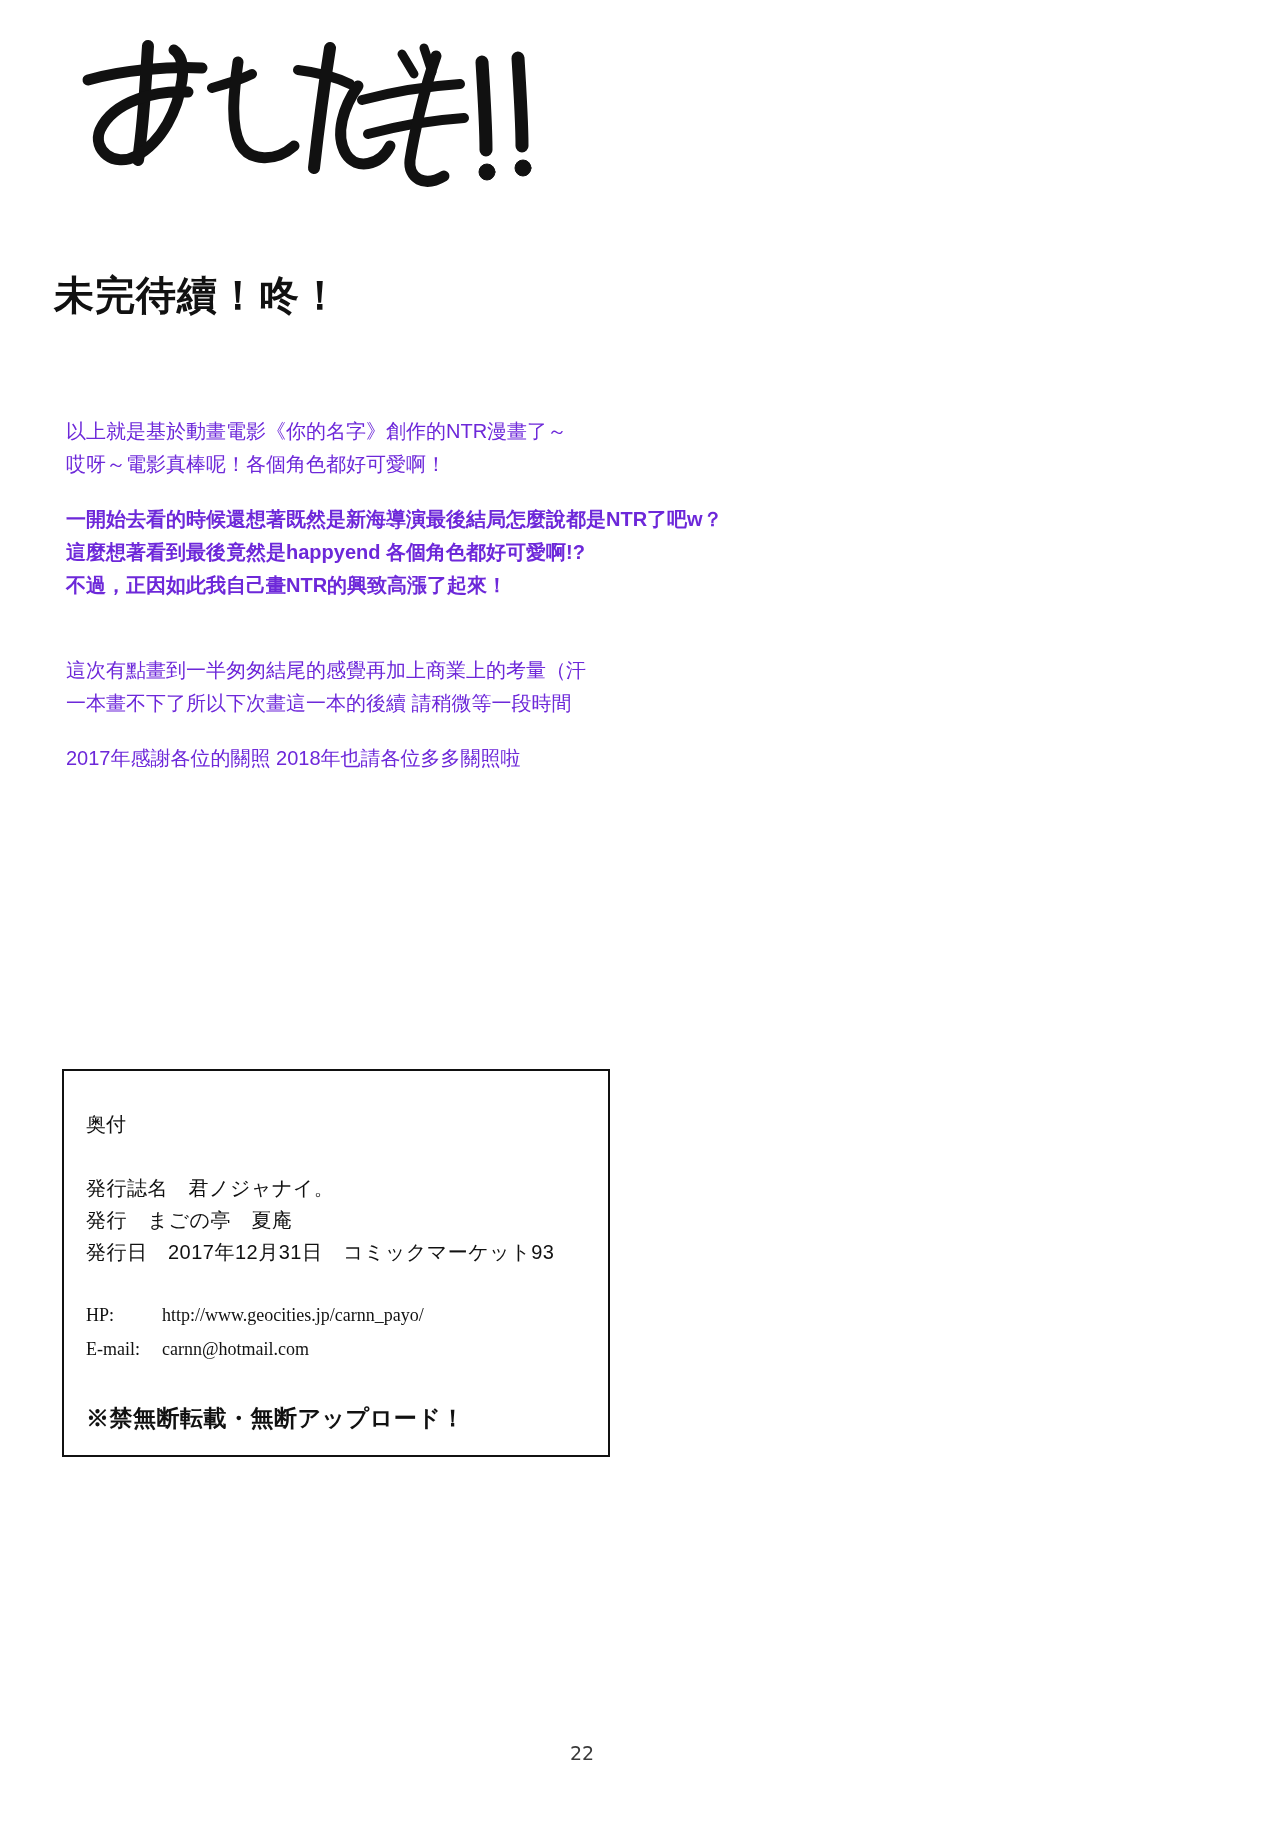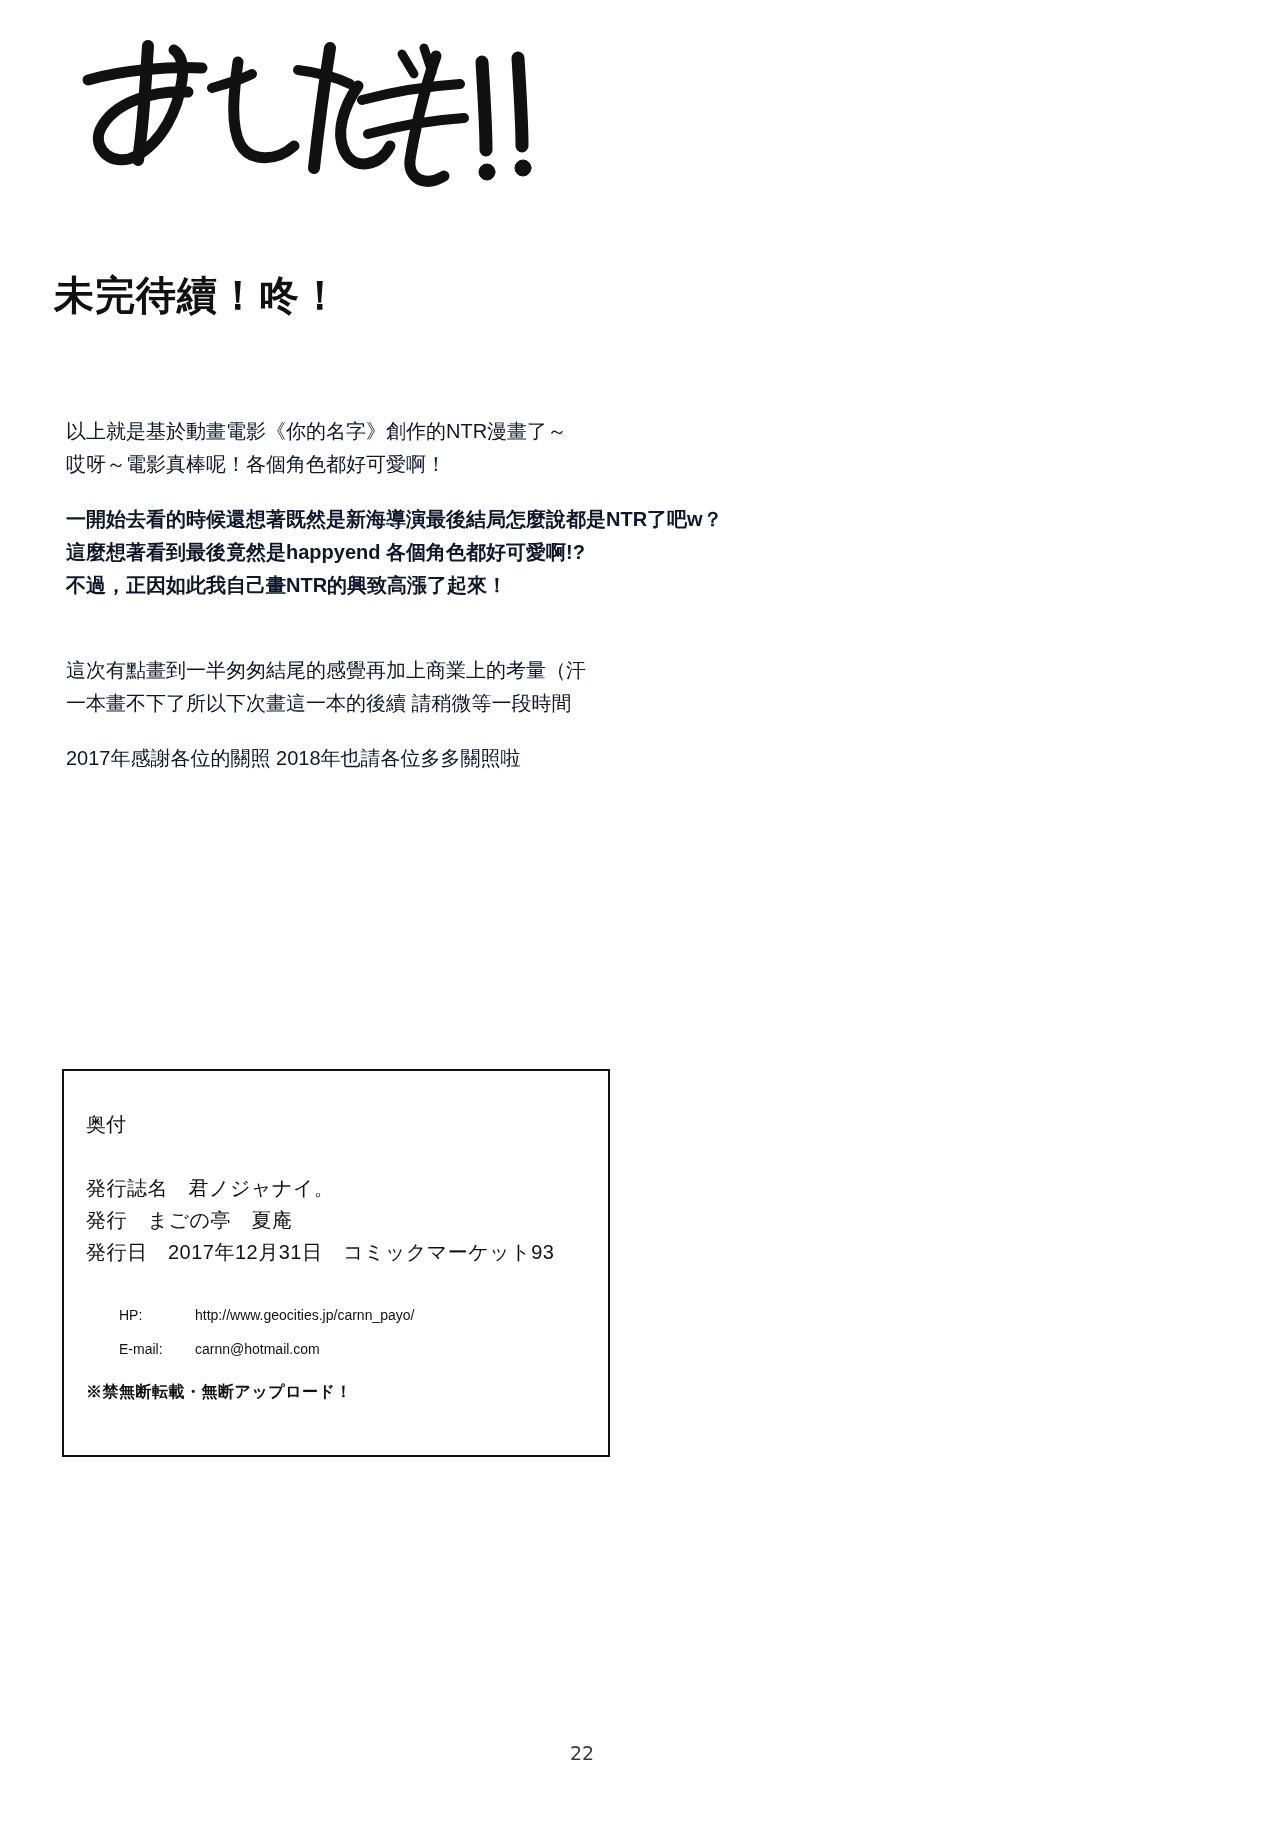--- a/index.html
+++ b/index.html
@@ -43,21 +43,21 @@
   }
 
   
   .body-text {
     position: absolute;
     left: 66px;
     top: 415px;
     width: 800px;
     font-size: 20px;
     line-height: 33px;
-    color: #0f172a;
+    color: #6d28d9;
   }
   .para {
     margin: 0 0 22px 0;
   }
   .para:last-child { margin-bottom: 16px; }
   .gap-big { margin-bottom: 52px; font-weight: bold; }
   .line { display: block; white-space: nowrap; }
 
   
   .colophon {
@@ -79,31 +79,30 @@
     margin-bottom: 34px;
   }
   .colo-block {
     line-height: 32px;
     letter-spacing: 0.5px;
   }
   .colo-block .line { white-space: nowrap; }
   .colo-contact {
     margin-top: 30px;
     line-height: 34px;
-    font-family: Liberation Sans, sans-serif;
-    font-size: 14px;
-    margin-left: 33px;
+    font-family: Liberation Serif, serif;
+    font-size: 18px;
   }
   .colo-contact .lbl { display: inline-block; }
   .colo-contact .val { display: inline-block; }
   .hp-lbl { width: 76px; }
   .mail-lbl { width: 76px; }
   .colo-warning {
-    margin-top: 16px;
-    font-size: 16px;
+    margin-top: 37px;
+    font-size: 23px;
     font-weight: bold;
     letter-spacing: 0.5px;
   }
 
   
   .page-number {
     position: absolute;
     left: 12px;
     top: 1742px;
     width: 1140px;

